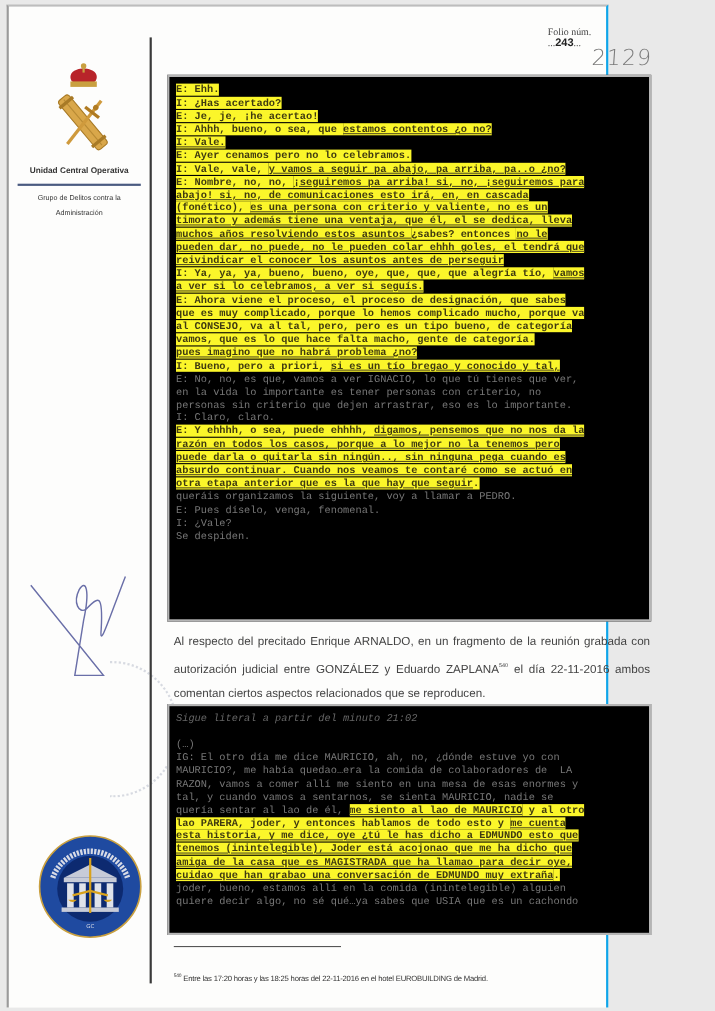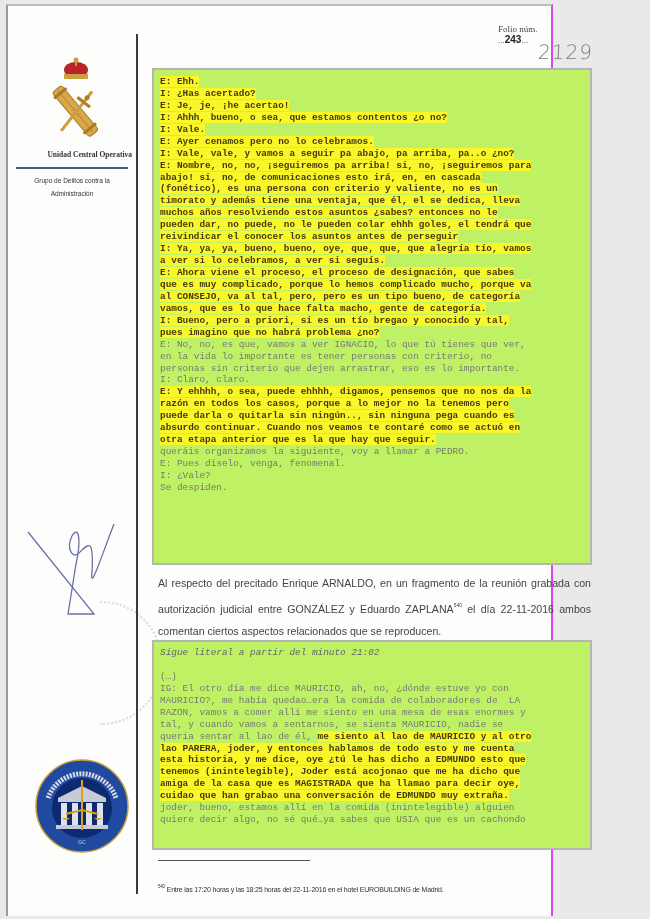--- a/index.html
+++ b/index.html
@@ -1,35 +1,35 @@
 <!DOCTYPE html>
 <html><head>
 <meta charset="utf-8">
 <style>
   html,body{margin:0;padding:0;background:#e9e9e9;}
   body{width:650px;height:919px;position:relative;overflow:hidden;}
-  .page{position:absolute;left:6px;top:4px;width:547px;height:912px;background:#fdfdfc;border-left:2px solid #9a9a9a;border-right:2px solid #d946ef;border-top:2px solid #bdbdbd;box-sizing:border-box;}
+  .page{position:absolute;left:6px;top:4px;width:547px;height:912px;background:#fdfdfc;border-left:2px solid #9a9a9a;border-right:2px solid #0ea5e9;border-top:2px solid #bdbdbd;box-sizing:border-box;}
   .vrule{position:absolute;left:128px;top:28px;width:2px;height:860px;background:#3a3a3a;}
   .folio{position:absolute;left:490px;top:18px;font-family:"Liberation Serif",serif;font-size:9px;color:#444;}
   .folio b{font-family:"Liberation Sans",sans-serif;font-size:10px;color:#222;}
   .handno{position:absolute;left:530px;top:34px;font-family:"DejaVu Sans",sans-serif;font-size:20px;color:#7a7a7a;font-weight:300;letter-spacing:1px;transform:skewX(-4deg);}
   .sidebar{position:absolute;left:0;top:40px;width:128px;}
   .emblem{position:absolute;left:40px;top:8px;width:56px;height:90px;}
-  .unit{position:absolute;left:4px;top:104px;width:120px;text-align:right;font-family:Liberation Serif, serif;font-size:7.5px;color:#333;font-weight:bold;}
+  .unit{position:absolute;left:4px;top:104px;width:120px;text-align:center;font-family:Liberation Sans, sans-serif;font-size:7.5px;color:#333;font-weight:bold;}
   .unit-rule{position:absolute;left:8px;top:121px;width:112px;height:2px;background:#4a5a80;}
   .group{position:absolute;left:4px;top:128px;width:120px;text-align:center;font-family:"Liberation Sans",sans-serif;font-size:6.5px;line-height:13px;color:#333;}
   .signature{position:absolute;left:16px;top:490px;width:100px;height:130px;}
   .stamp{position:absolute;left:92px;top:595px;width:60px;height:120px;border:2px dotted #c8ccd6;border-left:none;border-radius:0 60px 60px 0;opacity:.7;}
   .seal{position:absolute;left:26px;top:752px;width:96px;height:96px;}
-  .box{position:absolute;background:#bef264;border:2px solid #b5b5b5;box-sizing:border-box;font-family:"Liberation Mono","DejaVu Sans Mono",monospace;font-size:9.4px;color:#555;}
+  .box{position:absolute;background:#000000;border:2px solid #b5b5b5;box-sizing:border-box;font-family:"Liberation Mono","DejaVu Sans Mono",monospace;font-size:9.4px;color:#555;}
   .box1{left:144px;top:62px;width:440px;height:497px;padding:6px 6px 0 6px;line-height:11.95px;}
   .box2{left:144px;top:634px;width:440px;height:210px;padding:5px 4px 0 6px;line-height:11.95px;}
   .ln{white-space:pre;display:block;height:11.95px;}
   .hl{background:#fbf62a;color:#3f3a10;font-weight:bold;}
-  .u{text-decoration-color:#5a5520;margin-top:45px;}
+  .u{text-decoration:underline;text-decoration-color:#5a5520;margin-top:45px;}
   .gray{color:#777;text-align:center;}
   .ital{font-style:italic;color:#666;}
   .para{position:absolute;left:150px;top:566px;width:433px;font-family:"Liberation Sans",sans-serif;font-size:10.6px;line-height:22px;color:#444;text-align:justify;}
   .para sup{font-size:5px;vertical-align:6px;}
   .fnrule{position:absolute;left:150px;top:854px;width:152px;height:1px;background:#555;}
   .footnote{position:absolute;left:150px;top:878px;font-family:"Liberation Sans",sans-serif;font-size:7px;color:#333;letter-spacing:-0.2px;}
   .footnote sup{font-size:4.5px;vertical-align:4px;}
 </style>
 </head>
 <body>
@@ -108,22 +108,22 @@
       <span class="ln"><span class="hl u">timorato y además tiene una ventaja, que él, el se dedica, lleva</span></span>
       <span class="ln"><span class="hl u">muchos años resolviendo estos asuntos </span><span class="hl">¿sabes? entonces </span><span class="hl u">no le</span></span>
       <span class="ln"><span class="hl u">pueden dar, no puede, no le pueden colar ehhh goles, el tendrá que</span></span>
       <span class="ln"><span class="hl u">reivindicar el conocer los asuntos antes de perseguir</span></span>
       <span class="ln"><span class="hl">I: Ya, ya, ya, bueno, bueno, oye, que, que, que alegría tío, </span><span class="hl u">vamos</span></span>
       <span class="ln"><span class="hl u">a ver si lo celebramos, a ver si seguís.</span></span>
       <span class="ln"><span class="hl">E: Ahora viene el proceso, el proceso de designación, que sabes</span></span>
       <span class="ln"><span class="hl">que es muy complicado, porque lo hemos complicado mucho, porque va</span></span>
       <span class="ln"><span class="hl">al CONSEJO, va al tal, pero, pero es un tipo bueno, de categoría</span></span>
       <span class="ln"><span class="hl">vamos, que es lo que hace falta macho, gente de categoría.</span></span>
+      <span class="ln"><span class="hl u">pues imagino que no habrá problema ¿no?</span></span>
       <span class="ln"><span class="hl">I: Bueno, pero a priori, </span><span class="hl u">si es un tío bregao y conocido y tal,</span></span>
-      <span class="ln"><span class="hl u">pues imagino que no habrá problema ¿no?</span></span>
       <span class="ln"><span class="gray">E: No, no, es que, vamos a ver IGNACIO, lo que tú tienes que ver,</span></span>
       <span class="ln"><span class="gray">en la vida lo importante es tener personas con criterio, no</span></span>
       <span class="ln"><span class="gray">personas sin criterio que dejen arrastrar, eso es lo importante.</span></span>
       <span class="ln"><span class="gray">I: Claro, claro.</span></span>
       <span class="ln"><span class="hl">E: Y ehhhh, o sea, puede ehhhh, </span><span class="hl u">digamos, pensemos que no nos da la</span></span>
       <span class="ln"><span class="hl u">razón en todos los casos, porque a lo mejor no la tenemos pero</span></span>
       <span class="ln"><span class="hl u">puede darla o quitarla sin ningún.., sin ninguna pega cuando es</span></span>
       <span class="ln"><span class="hl u">absurdo continuar. Cuando nos veamos te contaré como se actuó en</span></span>
       <span class="ln"><span class="hl u">otra etapa anterior que es la que hay que seguir</span><span class="hl">.</span></span>
       <span class="ln"><span class="gray">queráis organizamos la siguiente, voy a llamar a PEDRO.</span></span>

